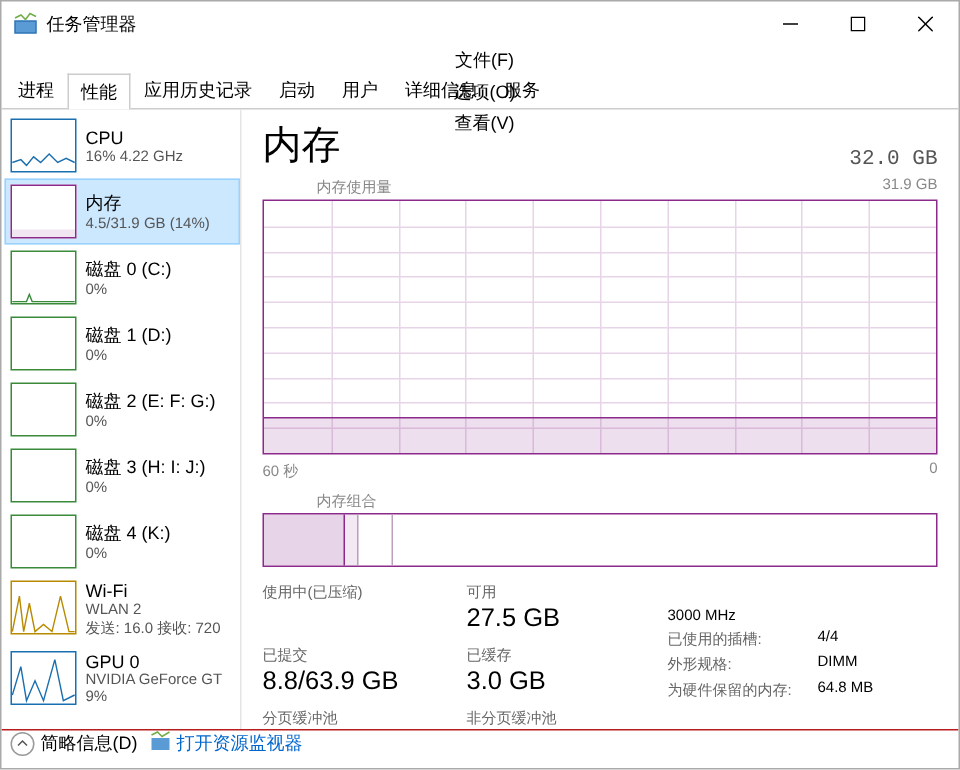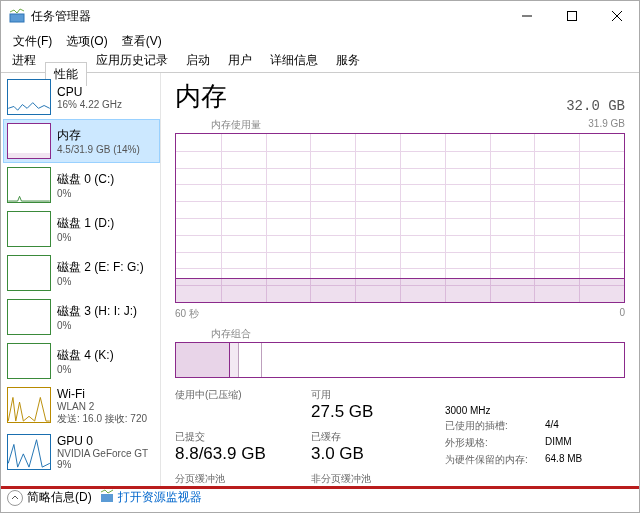--- a/index.html
+++ b/index.html
@@ -5,26 +5,26 @@
   * { box-sizing: border-box; margin: 0; padding: 0; font-family: "Microsoft YaHei", "Segoe UI", sans-serif; }
   body { width: 640px; height: 513px; background: #fff; font-size: 12px; color: #000; overflow: hidden; border: 1px solid #aaa; }
 
   .titlebar { height: 30px; display: flex; align-items: center; padding-left: 8px; }
   .titlebar .icon { width: 16px; height: 16px; margin-right: 6px; }
   .title { font-size: 12px; flex: 1; }
   .winbtns { display: flex; }
   .winbtn { width: 45px; height: 30px; display: flex; align-items: center; justify-content: center; cursor: default; }
   .winbtn svg { stroke: #000; stroke-width: 1; fill: none; }
 
-  .menubar { height: 20px; display: flex; align-items: center; padding-left: 6px; gap: 2px; font-size: 12px; }
+  .menubar { height: 20px; display: flex; align-items: center; padding-left: 6px; gap: 2px; font-size: 12px; flex-direction: column; }
   .menubar span { padding: 1px 6px; }
 
   .tabs { height: 22px; display: flex; align-items: flex-end; padding-left: 2px; gap: 0; font-size: 12px; border-bottom: 1px solid #ccc; }
   .tab { padding: 3px 8px; border: 1px solid transparent; border-bottom: none; cursor: default; }
-  .tab.active { border-color: #ccc; background: #fff; position: relative; top: 14px; }
+  .tab.active { border-color: #ccc; background: #fff; position: relative; top: 1px; }
 
   .content { display: flex; height: calc(100% - 30px - 20px - 22px - 26px); }
 
   .sidebar { width: 160px; border-right: 1px solid #e5e5e5; overflow-y: auto; overflow-x: hidden; padding: 2px 0 2px 2px; }
   .sidebar::-webkit-scrollbar { width: 14px; }
   .sidebar::-webkit-scrollbar-thumb { background: #ccc; border: 3px solid #fff; border-radius: 7px; }
   .sidebar::-webkit-scrollbar-track { background: #fff; }
   .sb-item { display: flex; padding: 4px 4px; gap: 6px; cursor: default; }
   .sb-item.active { background: #cce8ff; outline: 1px solid #99d1ff; outline-offset: -1px; }
   .thumb { width: 44px; height: 36px; border: 1px solid #1a6fb0; background: #fff; position: relative; flex-shrink: 0; }
@@ -58,21 +58,21 @@
 
   .stats { display: flex; gap: 12px; align-items: center; }
   .stats-left { flex: 1; display: grid; grid-template-columns: 1fr 1fr; column-gap: 14px; row-gap: 8px; }
   .stats-right { width: 180px; }
   .stat .lbl { font-size: 10px; color: #666; }
   .stat .val { font-size: 17px; color: #000; }
   .info-row { display: flex; font-size: 10px; margin-bottom: 3px; }
   .info-row .k { width: 100px; color: #666; }
   .info-row .v { color: #000; }
 
-  .footer { height: 20px; border-top: 3px solid #b91c1c; display: flex; align-items: flex-start; padding: 0 6px; gap: 8px; font-size: 12px; }
+  .footer { height: 20px; border-top: 1px solid #b91c1c; display: flex; align-items: flex-start; padding: 0 6px; gap: 8px; font-size: 12px; }
   .footer .exp { display:flex; align-items:center; gap:4px; cursor:default; }
   .footer .rm { display:flex; align-items:center; gap:4px; color:#0066cc; cursor:default; }
   .circ { width:16px; height:16px; border:1px solid #999; border-radius:50%; display:flex; align-items:center; justify-content:center; }
 </style>
 </head>
 <body>
 
 <div class="titlebar">
   <span class="icon">
     <svg viewBox="0 0 16 16">

